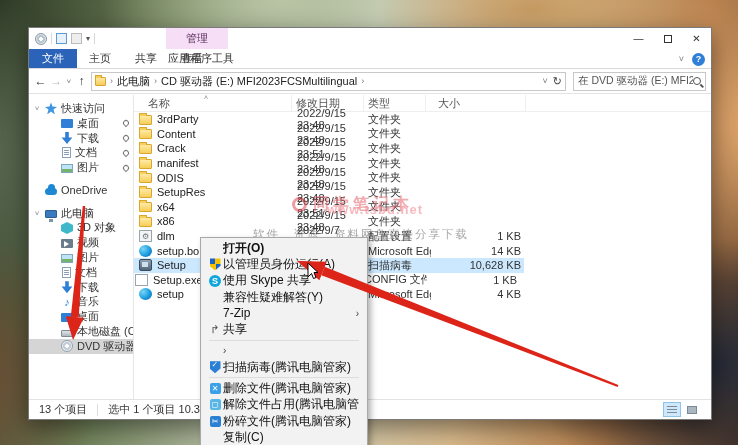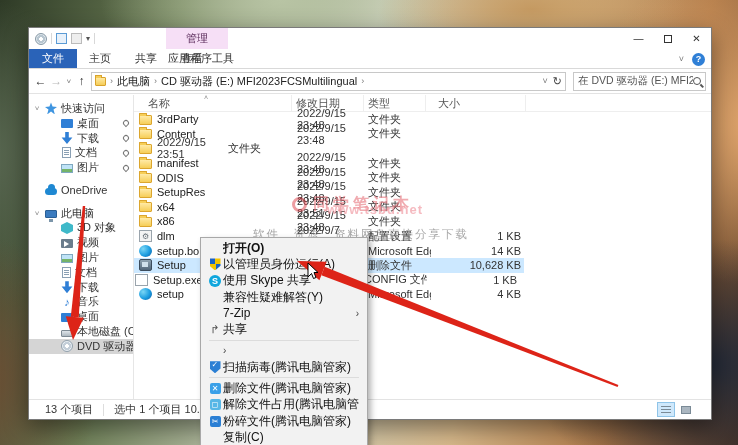--- a/index.html
+++ b/index.html
@@ -101,21 +101,21 @@
   .ftype { width:63px; color:#333; white-space:nowrap; overflow:hidden; }
   .fsize { width:90px; text-align:right; color:#333; }
   .ico-folder { width:13px; height:10px; margin-top:1px; background:linear-gradient(#ffeaa6,#f6ce58); border:1px solid #dca62e; border-radius:1px; }
   .ico-folder::before { content:""; position:absolute; top:-3px; left:-1px; width:6px; height:2px; background:#f6ce58; border:1px solid #dca62e; border-bottom:none; border-radius:1px 1px 0 0; }
   .ico-set { width:11px; height:12px; background:#f4f4f4; border:1px solid #9aa4ac; color:#6a737a; font-size:8px; line-height:11px; text-align:center; }
   .ico-edge { width:12px; height:12px; border-radius:50%; background:radial-gradient(circle at 32% 32%, #7ad6f5, #1b9de0 55%, #0f67b1 90%); }
   .ico-app { width:12px; height:12px; background:linear-gradient(#8fa3b2,#51667a); border:1px solid #3c4c5c; border-radius:2px; }
   .ico-app::after { content:""; position:absolute; left:2px; top:2px; width:6px; height:5px; background:#cfe0ec; }
   .ico-cfg { width:10px; height:12px; margin-left:1px; background:#fff; border:1px solid #9aa4ac; }
   
-  .statusbar { position:absolute; left:0; right:0; bottom:0; height:20px; border-top:1px solid #e3e3e3; background:#fff; display:flex; align-items:center; padding:0 16px; color:#333; }
+  .statusbar { position:absolute; left:0; right:0; bottom:0; height:20px; border-top:1px solid #e3e3e3; background:#fff; display:flex; align-items:center; padding:0 10px; color:#333; }
   .stsep { width:1px; height:12px; background:#ddd; margin:0 10px; }
   .viewbtns { margin-left:auto; display:flex; gap:2px; }
   .vbtn { width:18px; height:15px; border:1px solid transparent; display:flex; align-items:center; justify-content:center; }
   .vbtn.active { background:#cfe8fb; border-color:#8fc4e8; }
   .vlines { width:10px; height:8px; background:repeating-linear-gradient(#7a8folder 0, #7a8a96 0 1px, transparent 1px 3px); background:repeating-linear-gradient(to bottom,#7a8a96 0 1px, transparent 1px 3px); }
   .vthumb { width:10px; height:8px; background:#aab6c0; border:1px solid #7a8a96; }
   
   .ctxmenu { position:absolute; left:200px; top:237px; width:168px; background:#f2f2f2; border:1px solid #a8a8a8;
              box-shadow:3px 3px 6px rgba(0,0,0,.3); padding:2px 0; z-index:30; }
   .mi { height:16.3px; display:flex; align-items:center; padding:0 8px 0 6px; color:#111; white-space:nowrap; }
@@ -303,20 +303,21 @@
           </div>
         <div class="frow">
             <span class="fic ico-folder"></span>
             <span class="fname">Content</span>
             <span class="fdate">2022/9/15 23:48</span>
             <span class="ftype">文件夹</span>
             <span class="fsize"></span>
           </div>
         <div class="frow">
             <span class="fic ico-folder"></span>
+            <span class="fname">Crack</span>
             <span class="fdate">2022/9/15 23:51</span>
             <span class="ftype">文件夹</span>
             <span class="fsize"></span>
           </div>
         <div class="frow">
             <span class="fic ico-folder"></span>
             <span class="fname">manifest</span>
             <span class="fdate">2022/9/15 23:48</span>
             <span class="ftype">文件夹</span>
             <span class="fsize"></span>
@@ -360,21 +361,21 @@
             <span class="fic ico-edge"></span>
             <span class="fname">setup.bom</span>
             <span class="fdate">2022/9/7 12:28</span>
             <span class="ftype">Microsoft Edge ...</span>
             <span class="fsize">14 KB</span>
           </div>
         <div class="frow sel">
             <span class="fic ico-app"></span>
             <span class="fname">Setup</span>
             <span class="fdate"></span>
-            <span class="ftype">删除文件</span>
+            <span class="ftype">扫描病毒</span>
             <span class="fsize">10,628 KB</span>
           </div>
         <div class="frow">
             <span class="fic ico-cfg"></span>
             <span class="fname">Setup.exe.config</span>
             <span class="fdate"></span>
             <span class="ftype">CONFIG 文件</span>
             <span class="fsize">1 KB</span>
           </div>
         <div class="frow">

